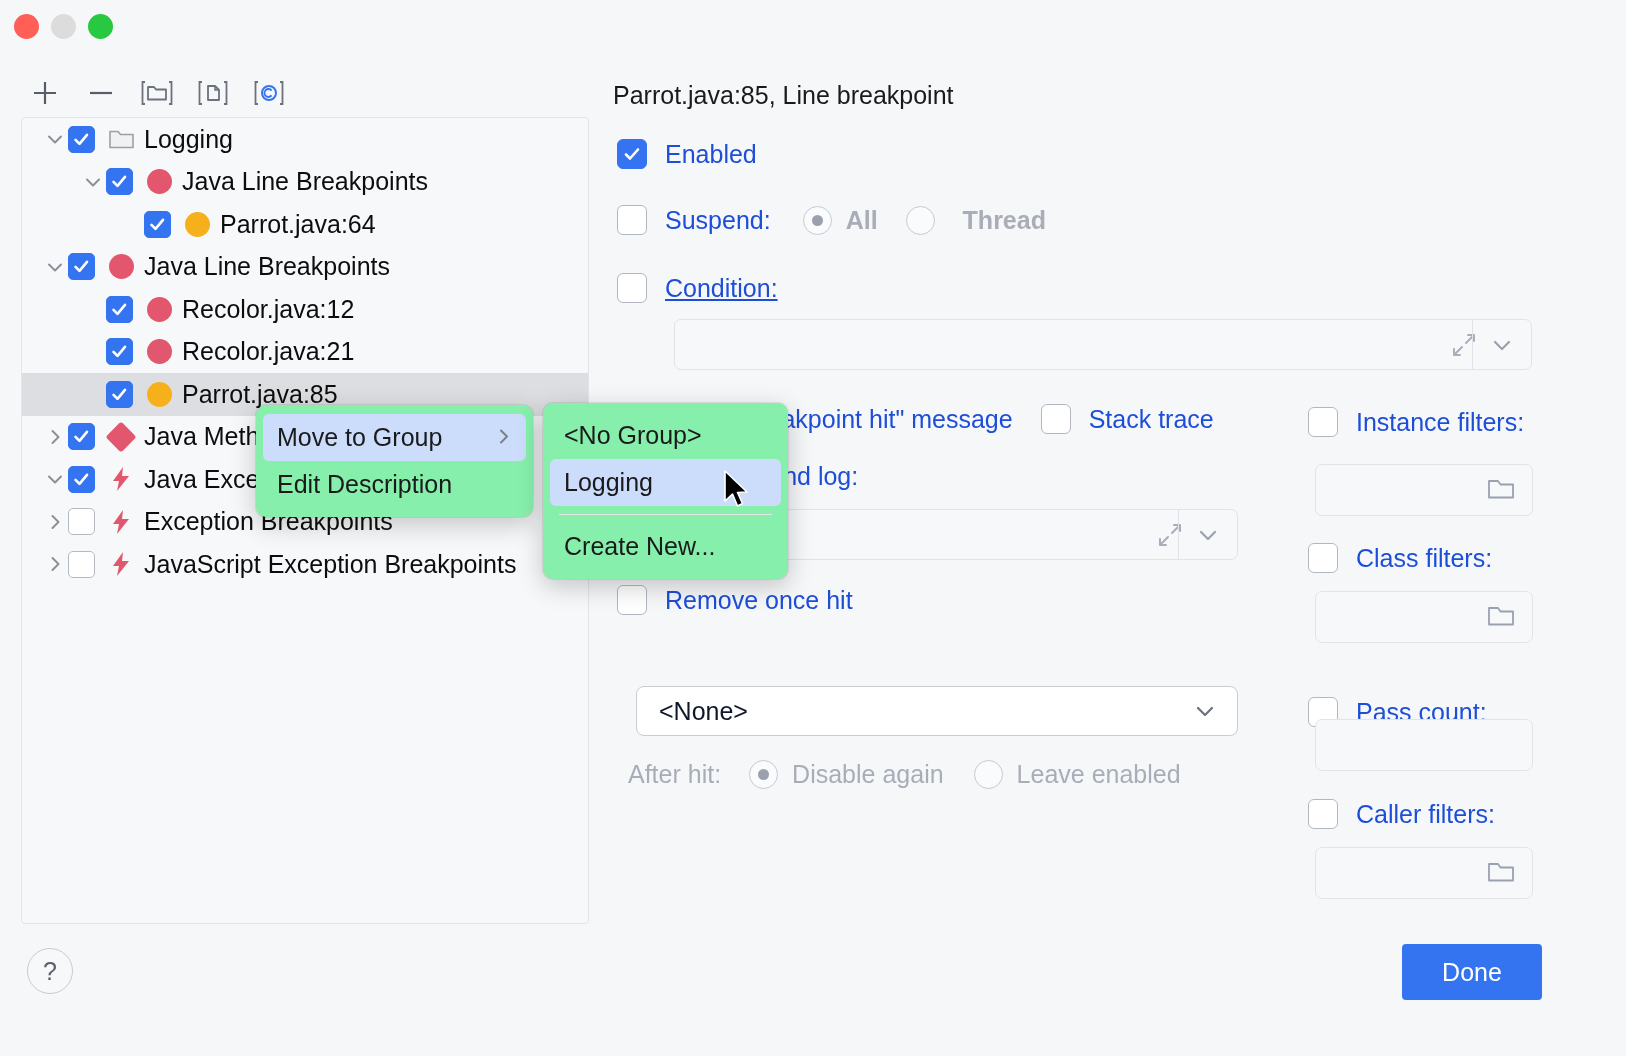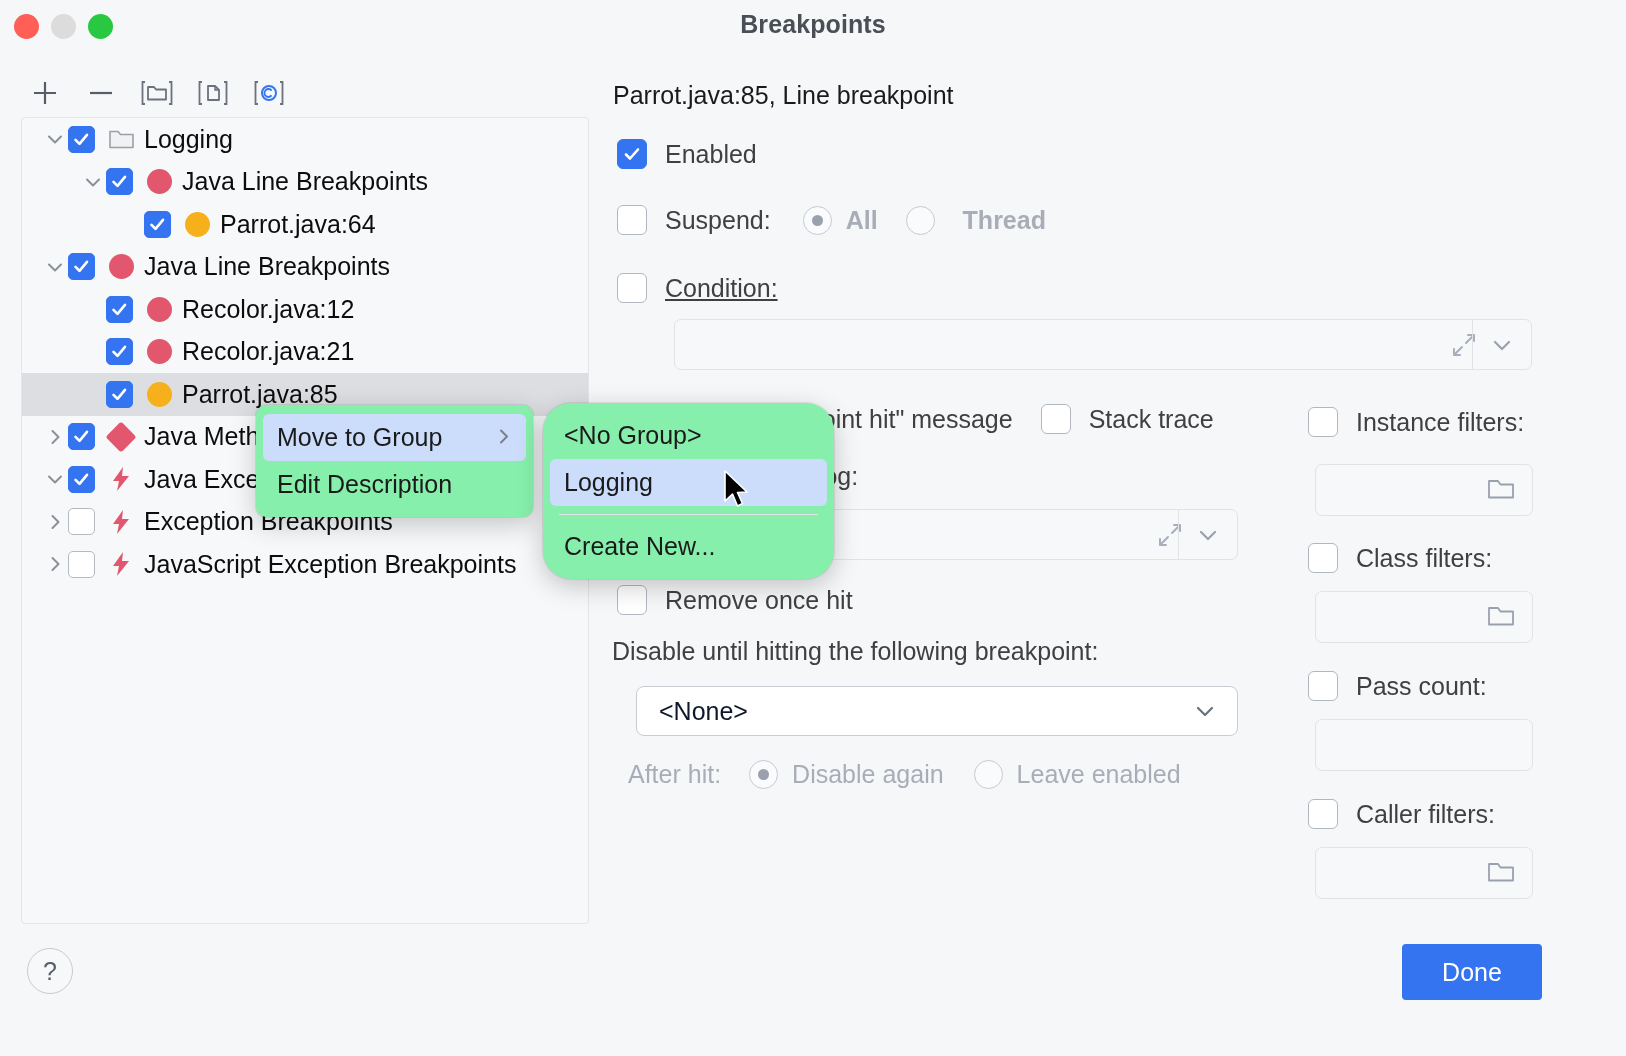--- a/index.html
+++ b/index.html
@@ -96,21 +96,21 @@
     font-size: 25px; color: #1a1a1a;
   }
   .row-line { position: absolute; display: flex; align-items: center; }
   .chk {
     width: 30px; height: 30px; min-width: 30px; box-sizing: border-box;
     border-radius: 6px;
     display: flex; align-items: center; justify-content: center;
   }
   .chk.on { background: #3574f0; border: 1px solid #3574f0; }
   .chk.off { background: #ffffff; border: 1.7px solid #b2b7bf; }
-  .txt { font-size: 25px; color: #404040; }
+  .txt { font-size: 25px; color: #1d4ed8; }
   .txt.dim { color: #a8adb8; font-weight: bold; }
   .txt.dim2 { color: #a8adb8; }
 
   .radio {
     width: 29px; height: 29px; min-width: 29px; border-radius: 50%;
     box-sizing: border-box; border: 1.7px solid #c5c9d2;
     background: #fafbfc;
     display: flex; align-items: center; justify-content: center;
   }
   .radio .inner {
@@ -217,21 +217,20 @@
 </head>
 <body>
 
 <div id="app">
 
   <div class="traffic">
     <div class="dot red"></div>
     <div class="dot yellow"></div>
     <div class="dot green"></div>
   </div>
-  <div class="win-title">Breakpoints</div>
 
   <div class="tree-toolbar">
     <div class="tb-btn">
       <svg width="30" height="30" viewBox="0 0 30 30">
         <path d="M15 4 V26 M4 15 H26" stroke="#585e68" stroke-width="2.2" fill="none"></path>
       </svg>
     </div>
     <div class="tb-btn">
       <svg width="30" height="30" viewBox="0 0 30 30">
         <path d="M4 15 H26" stroke="#585e68" stroke-width="2.2" fill="none"></path>
@@ -506,23 +505,20 @@
           <path d="M6 10 L13 17 L20 10" stroke="#9aa1ae" stroke-width="2.2" fill="none" stroke-linecap="round" stroke-linejoin="round"></path>
         </svg>
     </div>
   </div>
 
   <div class="row-line" style="left:617px; top:585px;">
     <div class="chk off"></div>
     <span class="txt" style="margin-left:18px;">Remove once hit</span>
   </div>
 
-  <div class="row-line" style="left:612px; top:637px;">
-    <span class="txt">Disable until hitting the following breakpoint:</span>
-  </div>
   <div class="combo" style="left:636px; top:686px; width:602px; height:50px;">
     <span class="cval">&lt;None&gt;</span>
     <span class="carrow">
       <svg width="28" height="28" viewBox="0 0 28 28">
           <path d="M7 11 L14 18 L21 11" stroke="#6b717c" stroke-width="2.2" fill="none" stroke-linecap="round" stroke-linejoin="round"></path>
         </svg>
     </span>
   </div>
 
   <div class="row-line" style="left:628px; top:760px;">
@@ -553,21 +549,21 @@
         <span class="txt" style="margin-left:18px;text-align:center;">Class filters:</span>
       </div>
       <div class="field" style="left: 1315px; top: 591px; width: 218px; height: 52px;">
         <span class="val"></span>
         <span class="folder-btn">
           <svg width="30" height="26" viewBox="0 0 30 26">
             <path d="M3 4 h9 l2.5 3.5 h12.5 v13 h-24 z" fill="none" stroke="#9aa1ae" stroke-width="1.8" stroke-linejoin="round"></path>
           </svg>
         </span>
       </div>
-      <div class="row-line" style="left: 1308px; top: 671px;">
+      <div class="row-line" style="left: 1308px; top: 697px;">
         <span class="chk off"></span>
         <span class="txt" style="margin-left:18px;">Pass count:</span>
       </div>
       <div class="field" style="left: 1315px; top: 719px; width: 218px; height: 52px;">
         <span class="val"></span>
       </div>
       <div class="row-line" style="left: 1308px; top: 799px;">
         <span class="chk off"></span>
         <span class="txt" style="margin-left:18px;">Caller filters:</span>
       </div>
@@ -588,21 +584,21 @@
         <svg width="20" height="20" viewBox="0 0 20 20">
             <path d="M7 4 L13 10 L7 16" stroke="#7a7f88" stroke-width="2" fill="none" stroke-linecap="round" stroke-linejoin="round"></path>
           </svg>
       </span>
     </div>
     <div class="menu-item">
       <span>Edit Description</span>
     </div>
   </div>
 
-  <div class="menu" style="left:543px; top:391px; width:291px;border-radius:28px;">
+  <div class="menu" style="left:543px; top:391px; width:245px;">
     <div class="menu-item">
       <span>&lt;No Group&gt;</span>
     </div>
     <div class="menu-item hl">
       <span>Logging</span>
     </div>
     <div class="menu-sep"></div>
     <div class="menu-item">
       <span>Create New...</span>
     </div>

